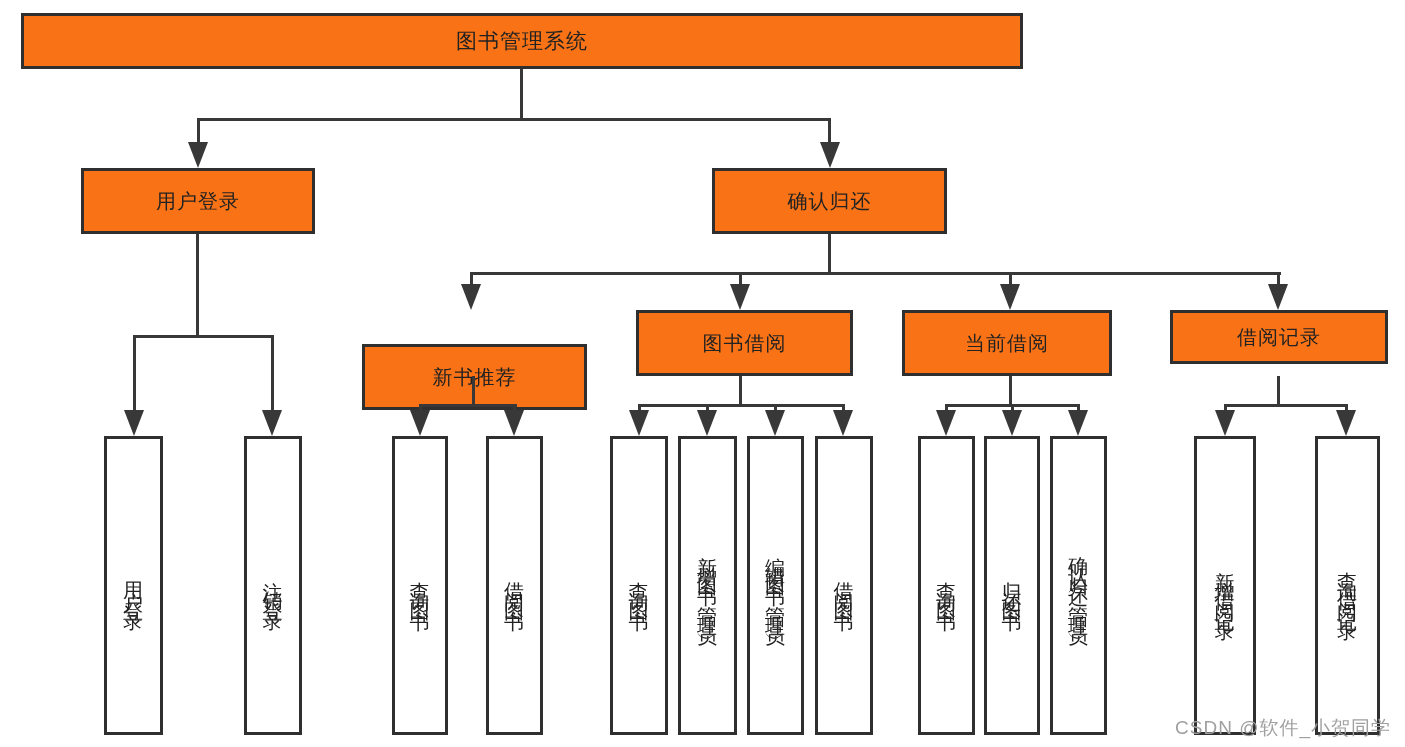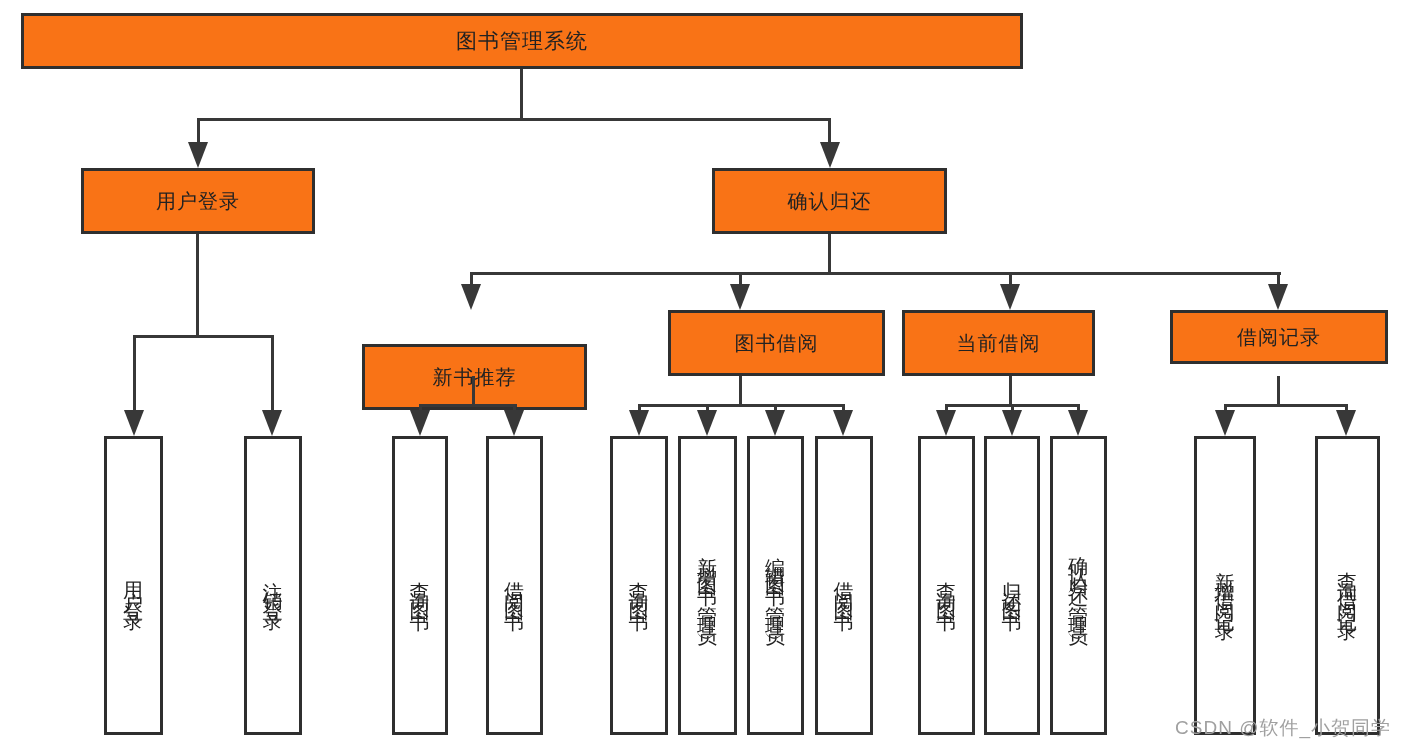--- a/index.html
+++ b/index.html
@@ -86,22 +86,22 @@
   <div class="vl" style="left:470px;top:272px;height:16px;"></div>
   <div class="arr" style="left:461px;top:284px;"></div>
   <div class="vl" style="left:739px;top:272px;height:16px;"></div>
   <div class="arr" style="left:730px;top:284px;"></div>
   <div class="vl" style="left:1009px;top:272px;height:16px;"></div>
   <div class="arr" style="left:1000px;top:284px;"></div>
   <div class="vl" style="left:1277px;top:272px;height:16px;"></div>
   <div class="arr" style="left:1268px;top:284px;"></div>
 
   <div class="node" style="left:362px;top:310px;width:225px;height:66px;margin-top:34px;">新书推荐</div>
-  <div class="node" style="left:668px;top:310px;width:217px;height:66px;text-align:right;">图书借阅</div>
-  <div class="node" style="left:902px;top:310px;width:193px;height:66px;">当前借阅</div>
+  <div class="node" style="left:636px;top:310px;width:217px;height:66px;text-align:right;">图书借阅</div>
+  <div class="node" style="left:902px;top:310px;width:210px;height:66px;">当前借阅</div>
   <div class="node" style="left:1170px;top:310px;width:218px;height:54px;">借阅记录</div>
 
   <div class="vl" style="left:472px;top:376px;height:31px;"></div>
   <div class="hl" style="left:420px;top:404px;width:97px;"></div>
   <div class="vl" style="left:419px;top:404px;height:10px;"></div>
   <div class="arr" style="left:410px;top:410px;"></div>
   <div class="vl" style="left:513px;top:404px;height:10px;"></div>
   <div class="arr" style="left:504px;top:410px;"></div>
 
   <div class="vl" style="left:739px;top:376px;height:31px;"></div>

